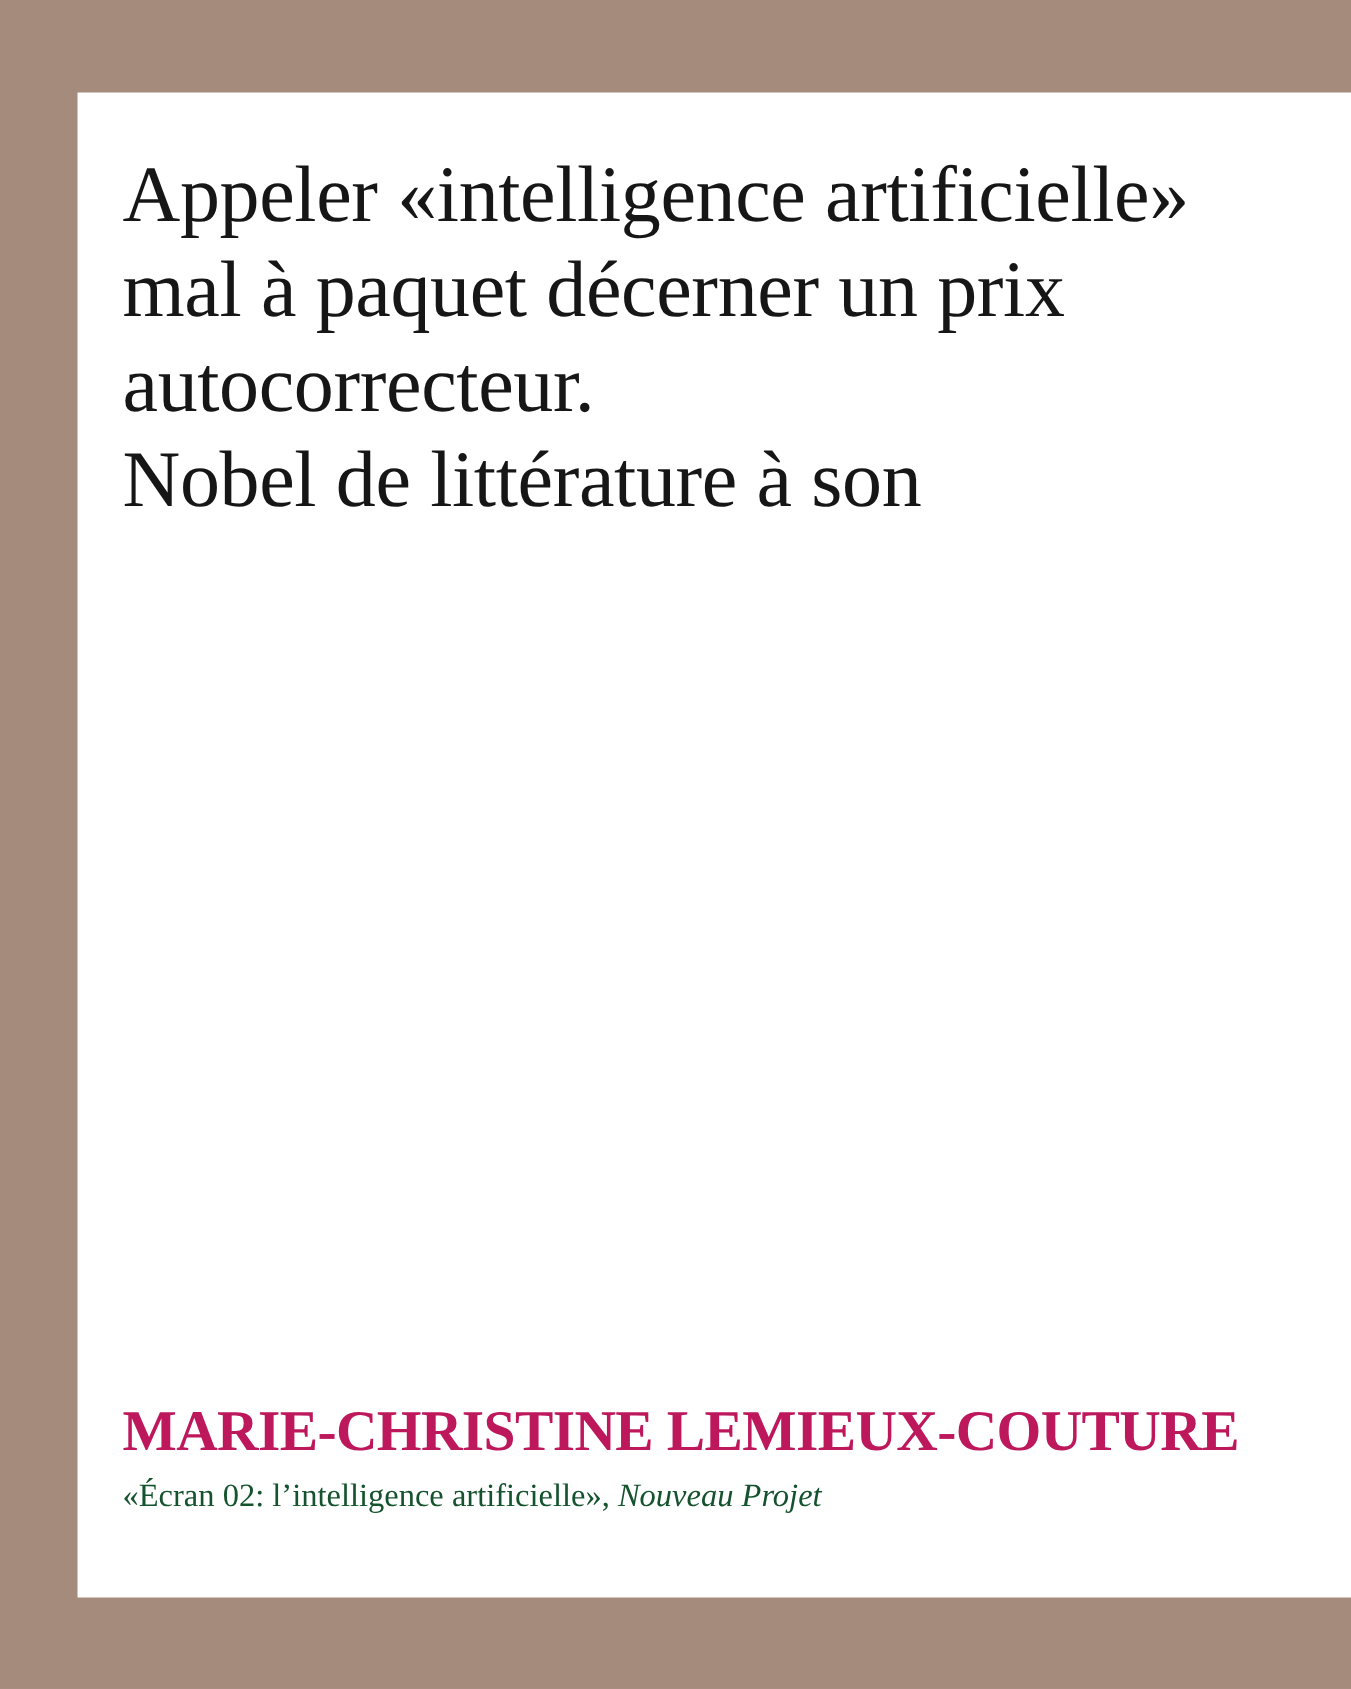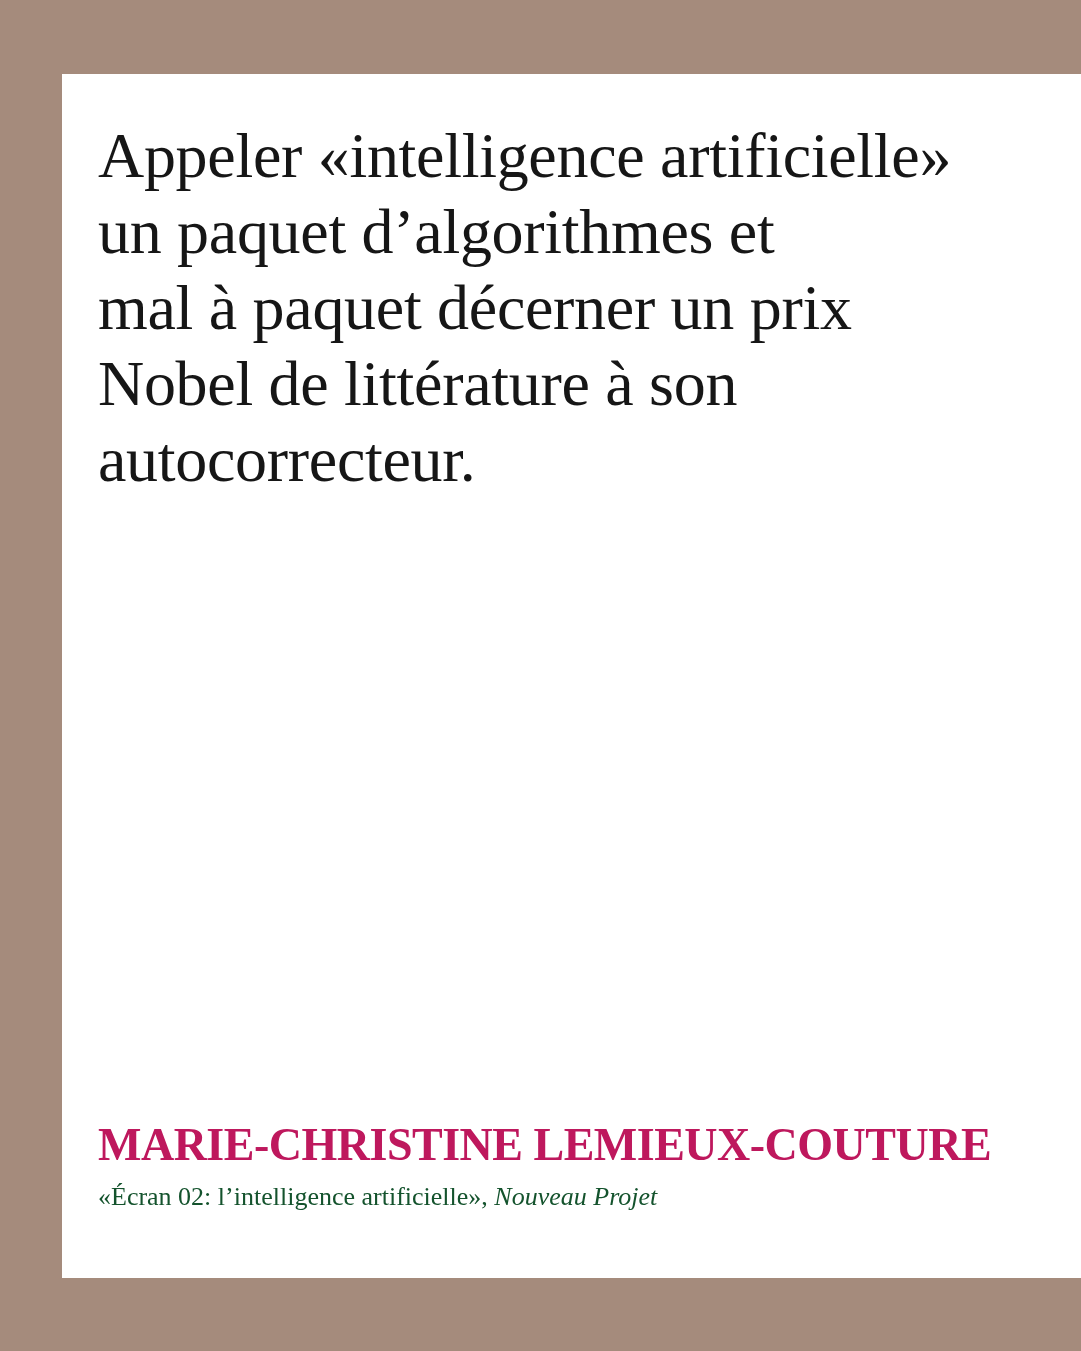--- a/index.html
+++ b/index.html
@@ -64,24 +64,23 @@
     font-style: italic;
   }
 </style>
 </head>
 <body>
 
 <div class="page">
   <div class="card">
     <blockquote class="quote">
         <div class="line">Appeler «intelligence artificielle»</div>
-        <div class="line">un paquet d’algorithmes et</div>
         <div class="line">mal à paquet décerner un prix</div>
+        <div class="line">autocorrecteur.</div>
         <div class="line">Nobel de littérature à son</div>
-        <div class="line">autocorrecteur.</div>
       </blockquote>
 
     <div class="footer">
       <div class="author">MARIE-CHRISTINE LEMIEUX-COUTURE</div>
       <div class="citation"><span>«Écran 02: l’intelligence artificielle», </span><span class="work">Nouveau Projet</span></div>
     </div>
   </div>
 </div>
 
 </body></html>

